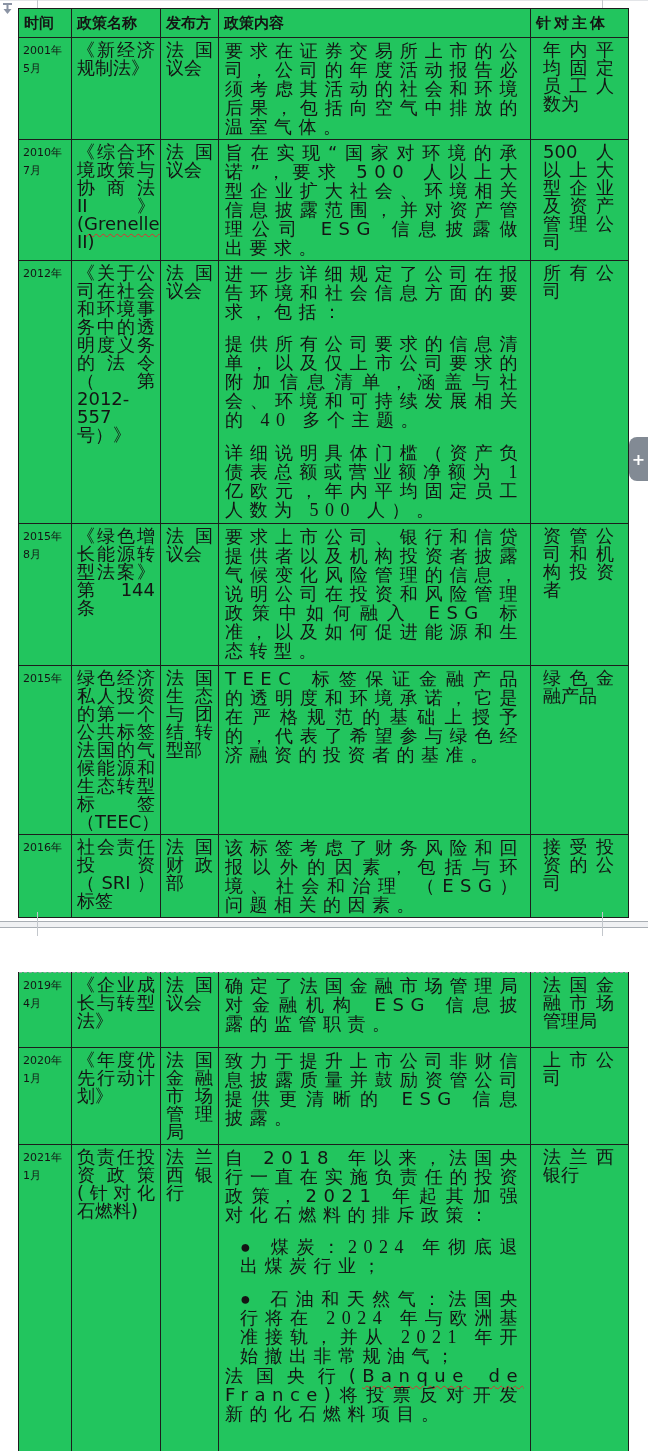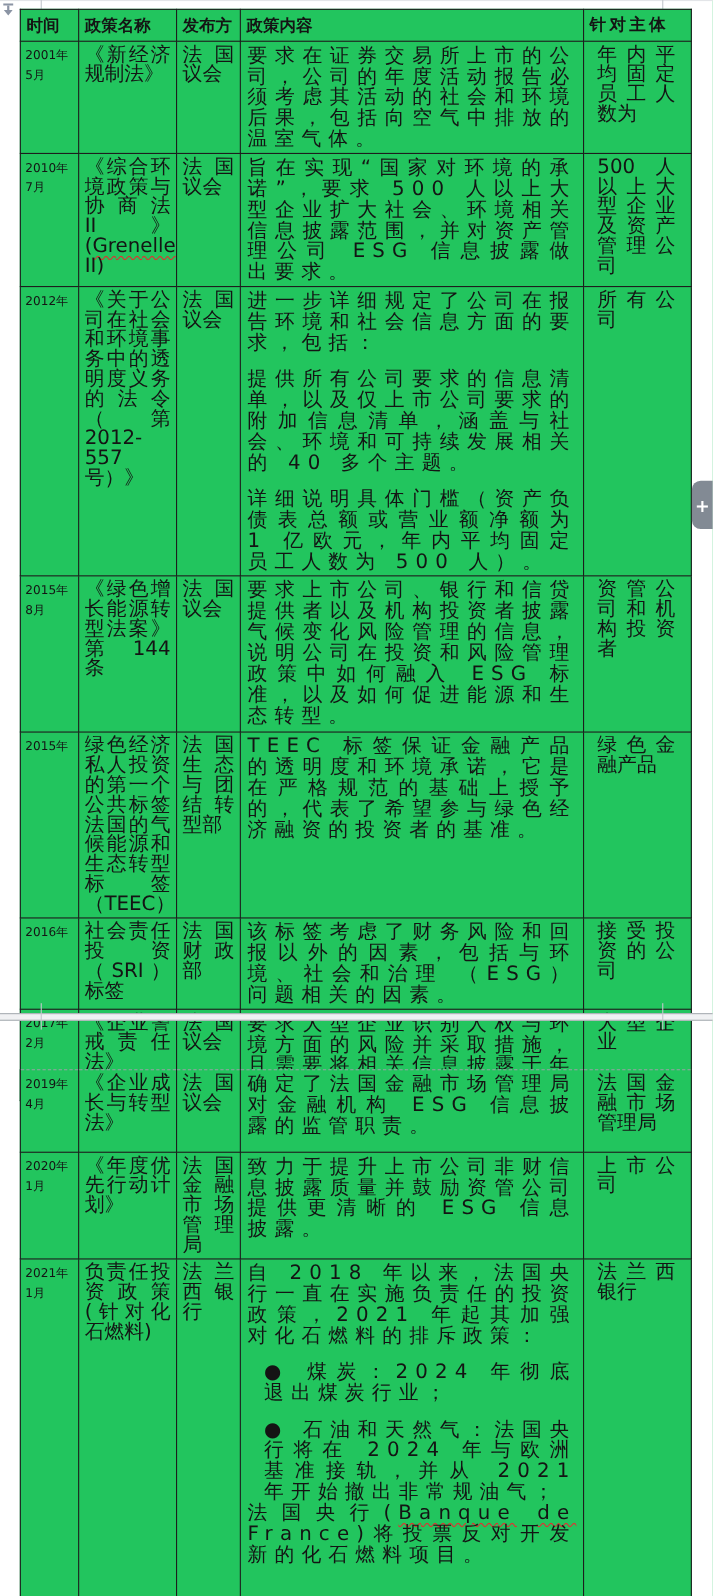--- a/index.html
+++ b/index.html
@@ -15,29 +15,29 @@
   }
   #table-page1{top:8px;}
   #table-page2{top:972px;}
   col.c1{width:53px;} col.c2{width:89px;} col.c3{width:58px;}
   col.c4{width:312px;} col.c5{width:98px;}
   th,td{
     border:1px solid #1d1d1d;vertical-align:top;
     font-size:18px;line-height:18px;padding:3px 5px;overflow:hidden;
   }
   th{font-size:15px;line-height:20px;font-weight:bold;text-align:left;padding:4px 5px;}
-  th.h-target{letter-spacing:3px;font-family:Liberation Serif, serif;}
+  th.h-target{letter-spacing:3px;}
   td.c-time{white-space:pre;font-size:11px;padding:4px 2px 3px 4px;}
   td.c-name,td.c-pub,td.c-target{text-align:justify;text-justify:inter-character;}
   td.c-target{padding:3px 14px 3px 12px;}
   td.c-content{
     letter-spacing:6.5px;line-height:19px;padding:3px 6px;
     text-align:justify;text-justify:inter-character;
   }
-  .cell-p + .cell-p,.cell-bullet{margin-top:14px;}
+  .cell-p + .cell-p,.cell-bullet{margin-top:14px;font-family:Liberation Serif, serif;}
   .cell-bullet{padding-left:15px;}
   .misspell{
     text-decoration:underline wavy #e03131;
     text-decoration-thickness:1px;text-underline-offset:3px;
   }
   
   tr.hrow{height:25px;} tr.r0{height:95px;} tr.r1{height:112px;}
   tr.r2{height:238px;} tr.r3{height:142px;} tr.r4{height:153px;}
   tr.r5{height:75px;}  tr.r6{height:72px;}
   
@@ -155,30 +155,20 @@
   <tr class="r5">
     <td class="c-time">2016年</td>
     <td class="c-name">社会责任投资 （SRI） 标签</td>
     <td class="c-pub">法国财政部</td>
     <td class="c-content">
       <div class="cell-p">该标签考虑了财务风险和回报以外的因素，包括与环境、社会和治理 （ESG） 问题相关的因素。</div>
     </td>
     <td class="c-target">接受投资的公司</td>
   </tr>
 
-  <tr class="r6">
-    <td class="c-time">2017年
-2月</td>
-    <td class="c-name">《企业警戒责任法》</td>
-    <td class="c-pub">法国议会</td>
-    <td class="c-content">
-      <div class="cell-p">要求大型企业识别人权与环境方面的风险并采取措施，且需要将相关信息披露于年报中。</div>
-    </td>
-    <td class="c-target">大型企业</td>
-  </tr>
 </tbody>
   </table>
 
 <div class="page-break-band"></div>
 <div class="margin-tick tick-break-left"></div>
 <div class="margin-tick tick-break-right"></div>
 
 <table class="policy" id="table-page2">
   <colgroup>
       <col class="c1">

